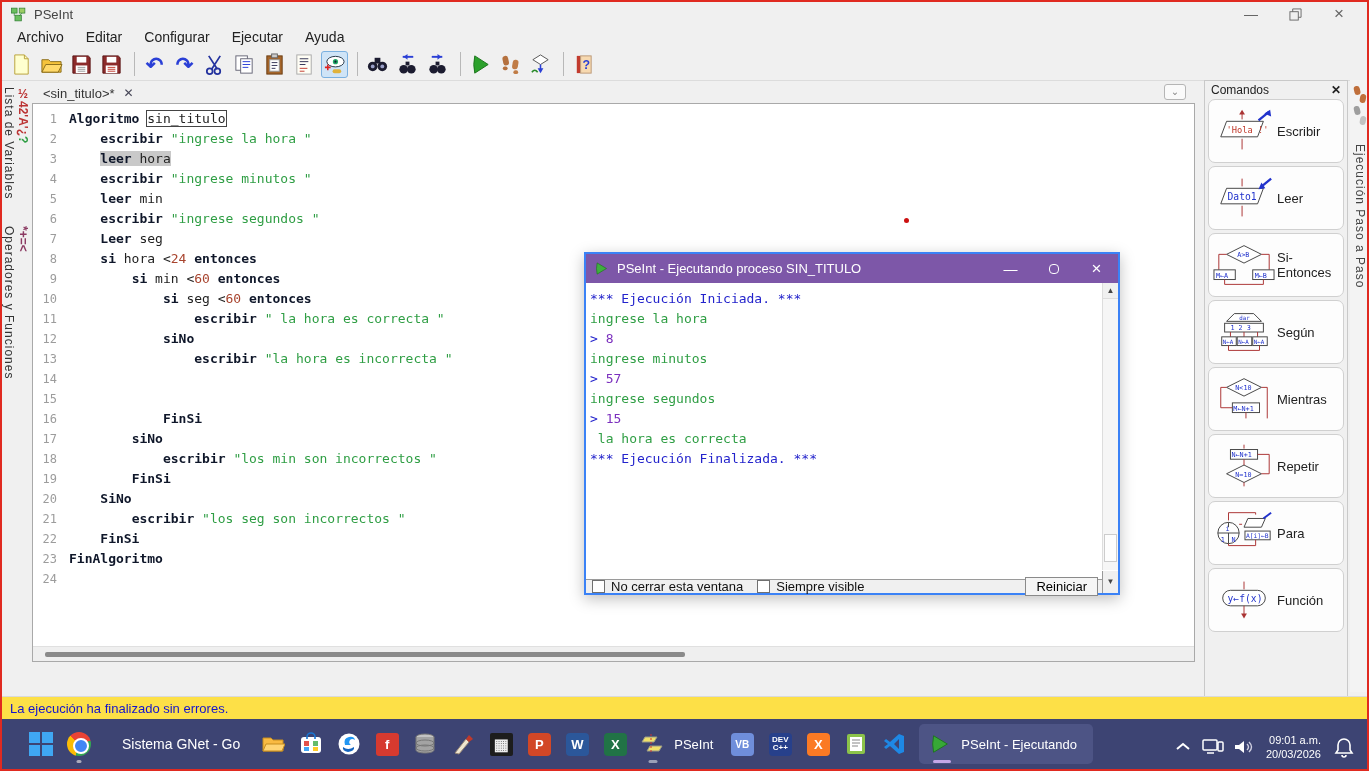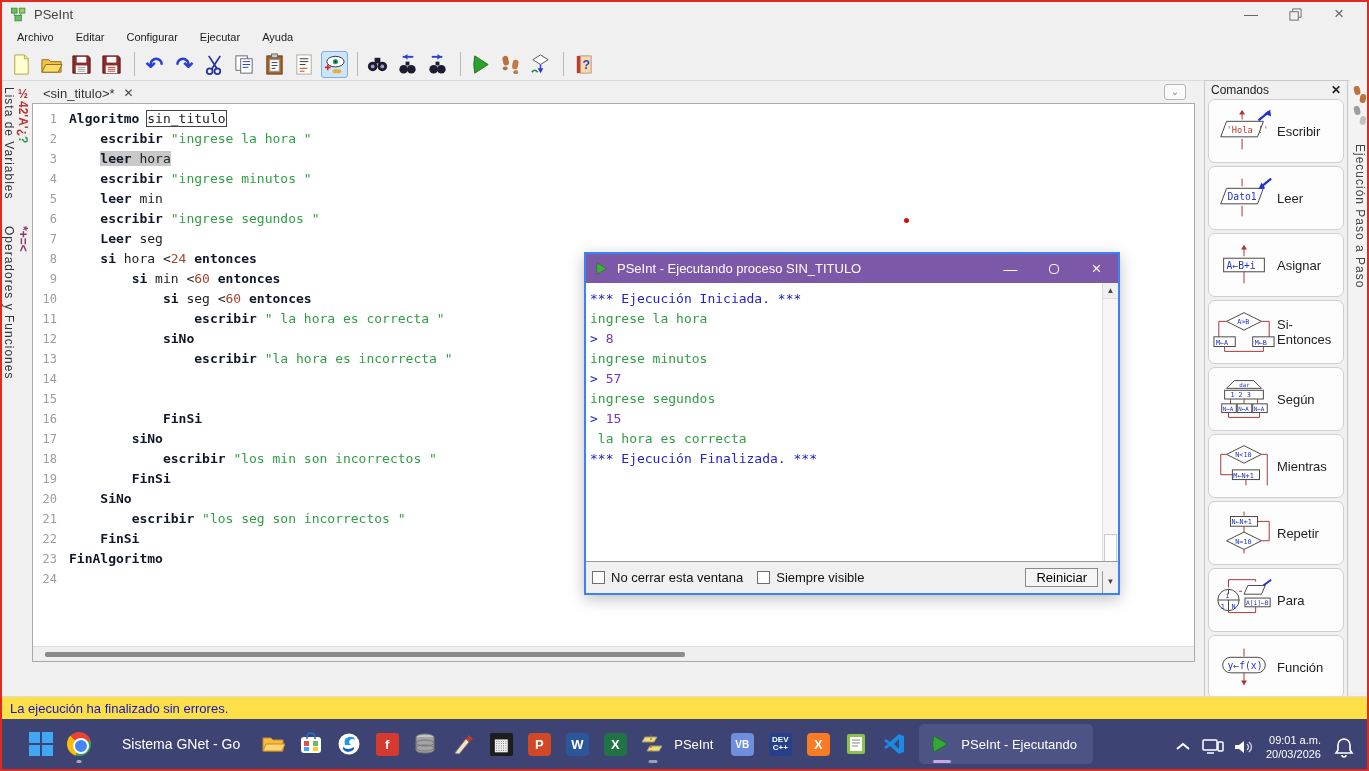--- a/index.html
+++ b/index.html
@@ -10,21 +10,21 @@
   
   .titlebar { position:absolute; left:0; top:0; right:0; height:24px; background:#f0f0f0; display:flex; align-items:center; padding-left:8px; }
   .titlebar .app-ic { width:17px; height:17px; margin-right:7px; }
   .titlebar .t-title { font-size:13px; color:#444; }
   .wbtns { position:absolute; right:6px; top:0; height:24px; display:flex; }
   .wbtn { width:44px; height:24px; display:flex; align-items:center; justify-content:center; color:#666; font-size:14px; }
   .wbtn svg { width:13px; height:13px; }
 
   
   .menubar { position:absolute; left:0; top:24px; right:0; height:22px; display:flex; align-items:center; padding-left:4px; background:#f0f0f0; }
-  .menu-item { padding:2px 11px; font-size:11px; color:#222; }
+  .menu-item { padding:2px 11px; font-size:14px; color:#222; }
 
   
   .toolbar { position:absolute; left:0; top:46px; right:0; height:33px; display:flex; align-items:center; padding-left:6px; background:#f0f0f0; border-bottom:1px solid #dcdcdc; }
   .tb-btn { width:27px; height:27px; display:flex; align-items:center; justify-content:center; margin-right:3px; border-radius:3px; }
   .tb-btn svg { width:23px; height:23px; }
   .tb-btn.hl { background:#cfe4f7; border:1px solid #7ab0e0; }
   .tb-sep { width:1px; height:24px; background:#b8b8b8; margin:0 6px; }
   .tb-glyph { font-size:21px; font-weight:bold; color:#2a3fd6; line-height:1; }
 
   
@@ -73,21 +73,21 @@
   .run-title svg.pic { width:15px; height:15px; margin-right:8px; }
   .run-ctrl { margin-left:auto; display:flex; height:100%; }
   .run-btn { width:43px; display:flex; align-items:center; justify-content:center; color:#fff; font-size:14px; }
   .run-btn .sq { width:10px; height:10px; border:1.4px solid #fff; display:inline-block; }
   .console { position:absolute; left:0; top:29px; right:16px; bottom:23px; padding:6px 4px; overflow:hidden; }
   .cons-row { height:20px; white-space:pre; font-family:"DejaVu Sans Mono", monospace; font-size:13px; line-height:20px; }
   .cblue { color:#2323cc; } .cgreen { color:#2f9e44; } .cpurple { color:#7b2fbe; }
   .vscroll { position:absolute; right:0; top:29px; bottom:23px; width:16px; background:#f6f6f6; border-left:1px solid #ddd; }
   .vs-up { height:16px; background:#f0f0f0; border-bottom:1px solid #ddd; text-align:center; font-size:8px; color:#444; line-height:16px; }
   .vs-thumb { position:absolute; left:1px; right:1px; bottom:8px; height:28px; background:#fdfdfd; border:1px solid #ccc; }
-  .run-bottom { position:absolute; left:0; right:0; bottom:0; height:32px; background:#f0f0f0; border-top:1px solid #9a9a9a; display:flex; align-items:center; padding-left:6px; font-size:13px; color:#111; }
+  .run-bottom { position:absolute; left:0; right:0; bottom:0; height:14px; background:#f0f0f0; border-top:1px solid #9a9a9a; display:flex; align-items:center; padding-left:6px; font-size:13px; color:#111; }
   .chk { width:13px; height:13px; background:#fff; border:1px solid #707070; margin-right:6px; flex:none; }
   .chk-lab { margin-right:14px; }
   .restart { margin-left:auto; margin-right:20px; padding:1px 10px; font-size:13px; background:#f5f5f5; border:1px solid #8a8a8a; }
   .vs-down { position:absolute; right:0; bottom:0; width:16px; height:22px; background:#f0f0f0; border-left:1px solid #999; text-align:center; font-size:8px; color:#444; line-height:22px; }
 
   
   .statusbar { position:absolute; left:0; right:0; top:694px; height:23px; background:#fde047; border-top:1px solid #dadada; display:flex; align-items:center; padding-left:8px; font-size:13px; color:#1414cc; }
 
   
   .taskbar { position:absolute; left:0; right:0; bottom:0; height:50px; background:#3d4473; display:flex; align-items:center; padding-left:20px; }
@@ -424,30 +424,20 @@
             <polygon points="14,13 52,13 46,29 8,29" fill="#fff" stroke="#444"></polygon>
             <text x="15" y="25" font-size="10" fill="#2233cc" font-family="monospace">Dato1</text>
             <line x1="30" y1="31" x2="30" y2="42" stroke="#a33"></line>
             <line x1="60" y1="3" x2="49" y2="12" stroke="#2233cc" stroke-width="2.4"></line>
             <polygon points="47,14 54,13 50,7" fill="#2233cc"></polygon>
           </svg>
           <span class="cmd-label">Leer</span>
         </div>
         <div class="cmd-btn">
           <svg viewBox="0 0 64 46">
-            <line x1="32" y1="4" x2="32" y2="14" stroke="#a33"></line>
-            <polygon points="32,2 29,7 35,7" fill="#a33"></polygon>
-            <rect x="11" y="16" width="42" height="14" fill="#fff" stroke="#444"></rect>
-            <text x="14" y="27" font-size="10" fill="#2233cc" font-family="monospace">A←B+i</text>
-            <line x1="32" y1="30" x2="32" y2="42" stroke="#a33"></line>
-          </svg>
-          <span class="cmd-label">Asignar</span>
-        </div>
-        <div class="cmd-btn">
-          <svg viewBox="0 0 64 46">
             <polygon points="32,3 50,12 32,21 14,12" fill="#fff" stroke="#444"></polygon>
             <text x="25" y="15" font-size="7" fill="#2233cc" font-family="monospace">A&gt;B</text>
             <path d="M14 12H6v16M50 12h8v16" fill="none" stroke="#a33"></path>
             <rect x="1" y="28" width="22" height="10" fill="#fff" stroke="#444"></rect>
             <text x="3" y="36" font-size="7" fill="#2233cc" font-family="monospace">M←A</text>
             <rect x="41" y="28" width="22" height="10" fill="#fff" stroke="#444"></rect>
             <text x="43" y="36" font-size="7" fill="#2233cc" font-family="monospace">M←B</text>
             <path d="M12 38v5h40v-5" fill="none" stroke="#a33"></path>
           </svg>
           <span class="cmd-label">Si-Entonces</span>

